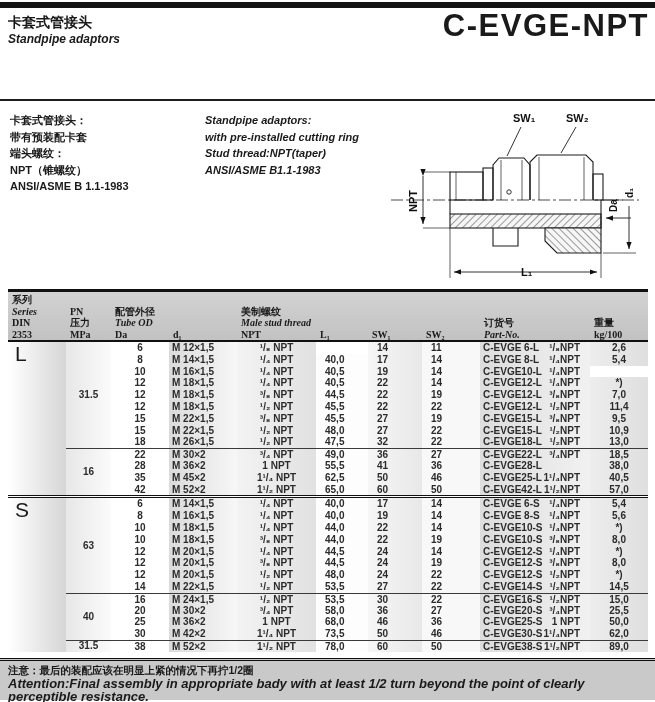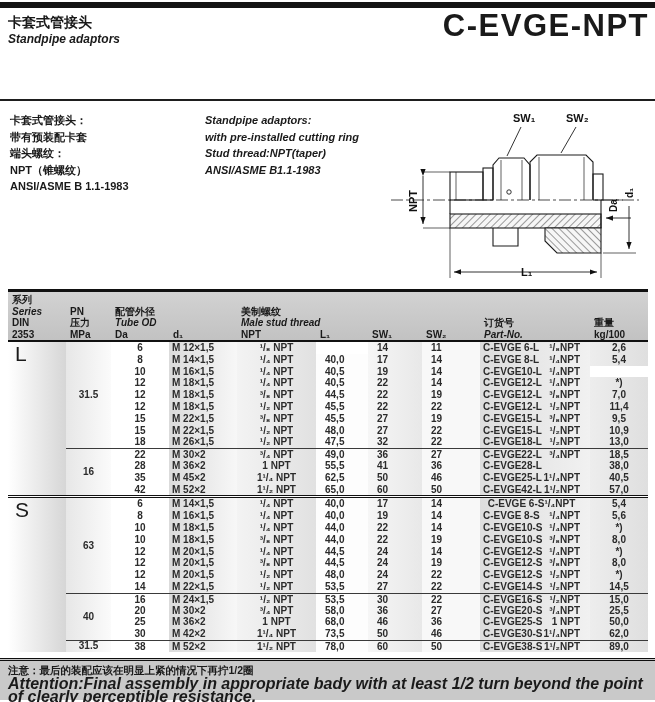--- a/index.html
+++ b/index.html
@@ -15,21 +15,21 @@
   .intro-en{position:absolute;left:205px;top:112px;font-size:11px;font-weight:700;font-style:italic;line-height:16.5px;}
 
   .diagram{position:absolute;left:333px;top:102px;width:322px;height:186px;}
 
   .table{position:absolute;left:8px;top:289px;width:640px;}
   .tgrid{display:grid;grid-template-columns:58px 45px 58px 68px 79px 52px 54px 58px 110px 58px;}
   .thead{background:linear-gradient(#d2d2d2,#c2c2c2);border-top:3px solid #111;border-bottom:2px solid #111;
          height:53px;box-sizing:border-box;}
   .th{display:flex;flex-direction:column;justify-content:flex-end;font-size:10px;line-height:11.6px;
       padding:2px 0 2px 4px;white-space:nowrap;overflow:visible;}
-  .th span{font-weight:700;}
+  .th span{font-weight:700;font-family:Liberation Serif, serif;}
   .th.first{justify-content:flex-start;}
   .hen{font-style:italic;}
   .tsection{grid-auto-rows:11.8px;}
   .tsection + .tsection{border-top:3px double #111;}
   .tbody-wrap{border-bottom:0;}
   .cell{font-size:10px;font-weight:700;line-height:11.8px;white-space:nowrap;color:#2b2b2b;overflow:visible;}
   .c1{background:linear-gradient(90deg,#ffffff,#d6d6d6);}
   .c2{display:flex;align-items:center;justify-content:center;background:linear-gradient(90deg,#e7e7e7,#fbfbfb);}
   .c3{text-align:center;background:#ffffff;}
   .c4{padding-left:3px;background:linear-gradient(90deg,#dbdbdb,#f7f7f7);}
@@ -38,21 +38,21 @@
   .c7{padding-left:9px;background:linear-gradient(90deg,#f6f6f6,#e8e8e8);}
   .c8{padding-left:9px;background:#f8f8f8;}
   .c9{display:flex;justify-content:space-between;padding:0 10px 0 3px;background:linear-gradient(90deg,#dddddd,#f1f1f1);}
   .c10{text-align:center;background:linear-gradient(90deg,#ededed,#dfdfdf);}
   .series-label{font-size:21px;font-weight:400;line-height:22px;padding:1px 0 0 7px;color:#1a1a1a;}
   .group-top{border-top:1px solid #3a3a3a;}
 
   .notes{position:absolute;left:0;top:658px;width:655px;height:42px;background:#c9c9c9;
          border-top:3px double #0e0e0e;box-sizing:border-box;padding:3px 6px 0 8px;}
   .note-zh{font-size:10.5px;font-weight:700;line-height:13px;}
-  .note-en{font-size:16px;font-weight:700;font-style:italic;line-height:13px;}
+  .note-en{font-size:13px;font-weight:700;font-style:italic;line-height:13px;}
   .note-req{font-size:10.5px;font-weight:700;line-height:13px;}
 </style>
 </head>
 <body>
 
 <div class="page">
   <div class="topbar"></div>
   <div class="title-zh">卡套式管接头</div>
   <div class="title-en">Standpipe adaptors</div>
   <div class="product-code">C-EVGE-NPT</div>
@@ -333,21 +333,21 @@
         </div>
         <div class="tsection tgrid">
           <div class="cell c1 series-label" style="grid-area: 1 / 1 / span 13;">S</div>
           <div class="cell c2" style="grid-area: 1 / 2 / span 8;">63</div>
           <div class="cell c3" style="grid-area: 1 / 3;">6</div>
           <div class="cell c4" style="grid-area: 1 / 4;">M 14×1,5</div>
           <div class="cell c5" style="grid-area: 1 / 5;">¹/₄ NPT</div>
           <div class="cell c6" style="grid-area: 1 / 6;">40,0</div>
           <div class="cell c7" style="grid-area: 1 / 7;">17</div>
           <div class="cell c8" style="grid-area: 1 / 8;">14</div>
-          <div class="cell c9" style="grid-area: 1 / 9; justify-content: center;">
+          <div class="cell c9" style="grid-area: 1 / 9;">
             <span>C-EVGE 6-S</span>
             <span>¹/₄NPT</span>
           </div>
           <div class="cell c10" style="grid-area: 1 / 10;">5,4</div>
           <div class="cell c3" style="grid-area: 2 / 3;">8</div>
           <div class="cell c4" style="grid-area: 2 / 4;">M 16×1,5</div>
           <div class="cell c5" style="grid-area: 2 / 5;">¹/₄ NPT</div>
           <div class="cell c6" style="grid-area: 2 / 6;">40,0</div>
           <div class="cell c7" style="grid-area: 2 / 7;">19</div>
           <div class="cell c8" style="grid-area: 2 / 8;">14</div>

